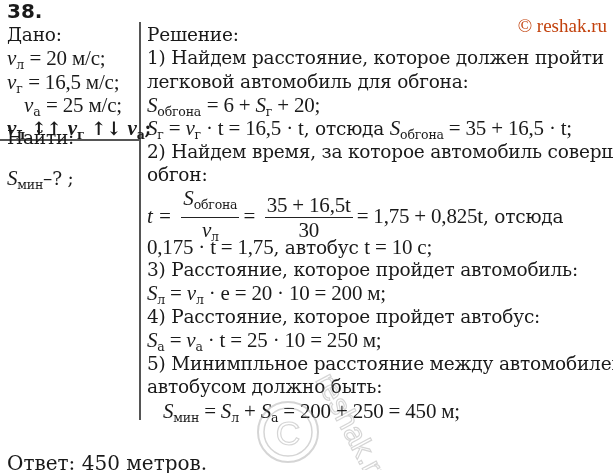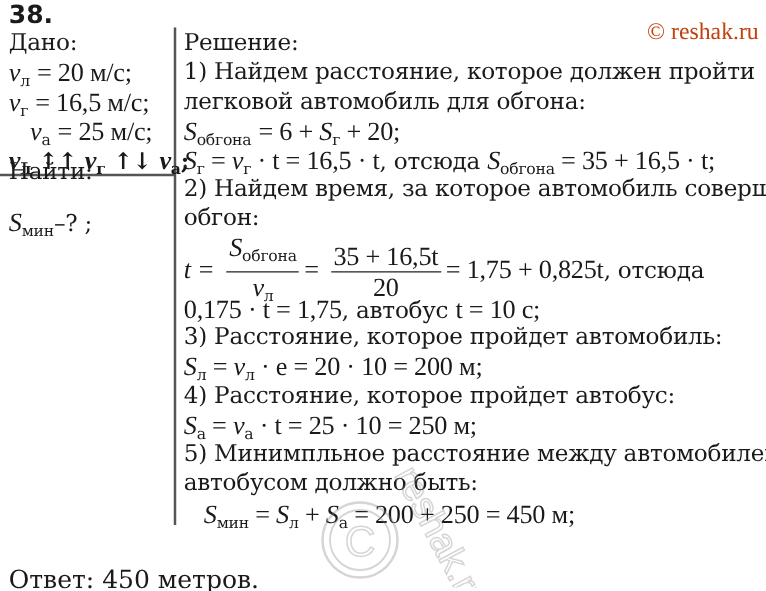--- a/index.html
+++ b/index.html
@@ -73,21 +73,21 @@
   <div class="ln" style="left:147px;top:141px;">2) Найдем время, за которое автомобиль совершит</div>
   <div class="ln" style="left:147px;top:164px;">обгон:</div>
   <div class="ln" style="left:147px;top:186px;line-height:50px;">
     <span class="it">t =</span>
     <span class="frac">
       <span class="top"><span class="it">S</span><span class="sub">обгона</span></span>
       <span class="bot"><span class="it">v</span><span class="sub">л</span></span>
     </span><span class="num">=</span>
     <span class="frac">
       <span class="top num">35 + 16,5t</span>
-      <span class="bot num">20</span>
+      <span class="bot num">30</span>
     </span><span class="num">= 1,75 + 0,825t</span><span>, отсюда</span>
   </div>
   <div class="ln" style="left:147px;top:236px;">
     <span class="num">0,175 · t = 1,75</span><span>, автобус </span><span class="num">t = 10 с;</span>
   </div>
   <div class="ln" style="left:147px;top:259px;">3) Расстояние, которое пройдет автомобиль:</div>
   <div class="ln" style="left:147px;top:282px;">
     <span class="it">S</span><span class="sub">л</span><span class="num"> = </span><span class="it">v</span><span class="sub">л</span><span class="num"> · e = 20 · 10 = 200 м;</span>
   </div>
   <div class="ln" style="left:147px;top:306px;">4) Расстояние, которое пройдет автобус:</div>

